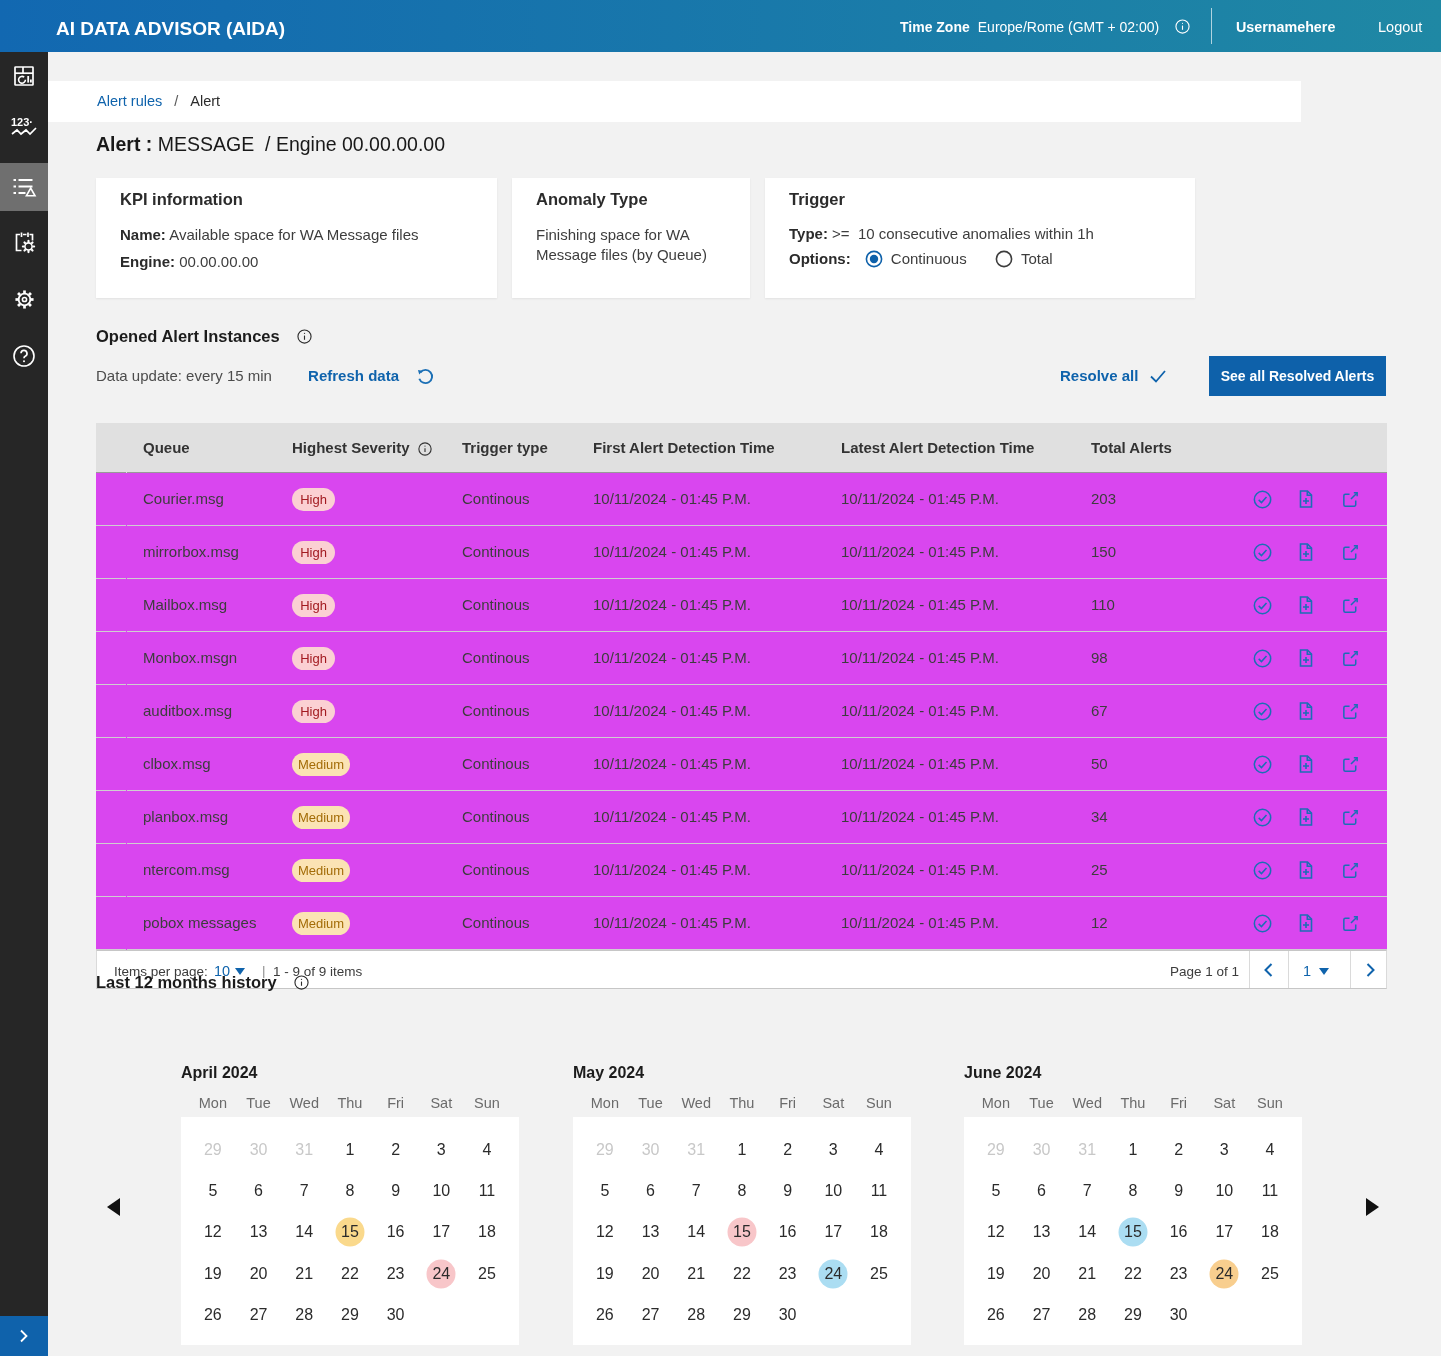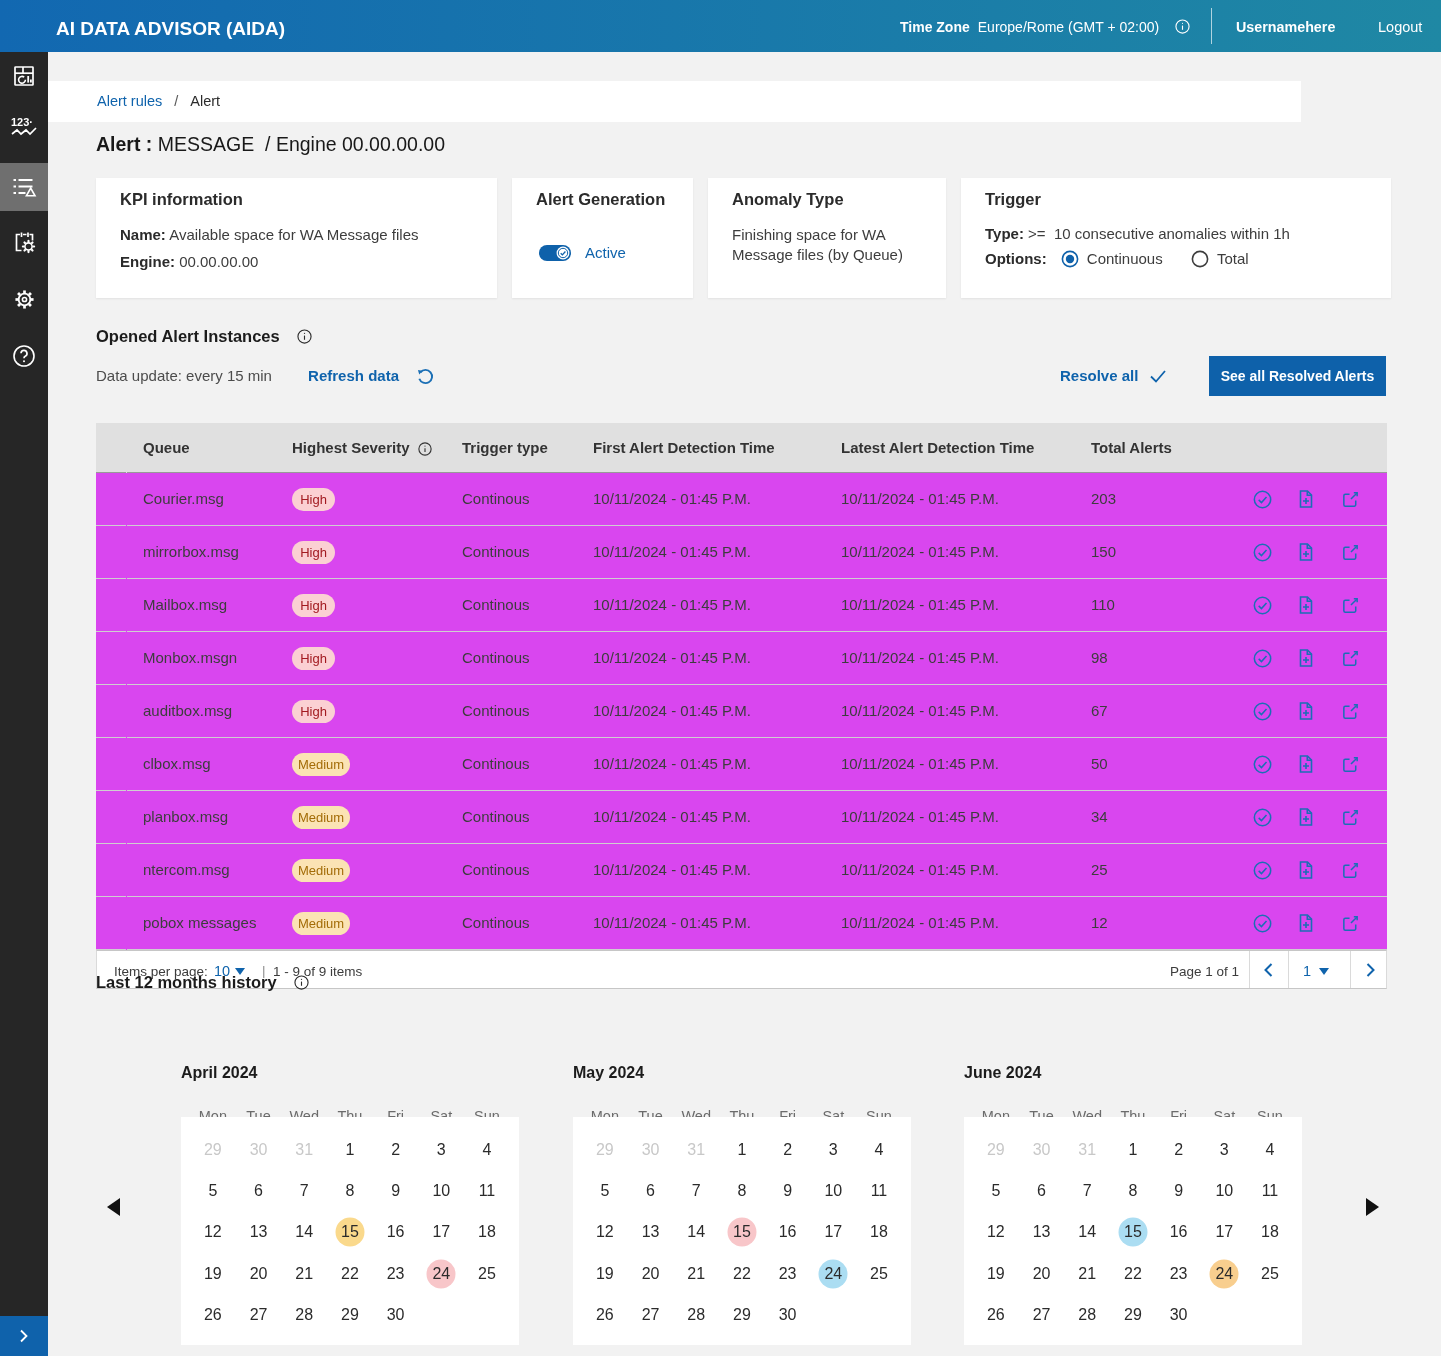--- a/index.html
+++ b/index.html
@@ -51,21 +51,21 @@
 .trow .bline2 { position:absolute; bottom:0; left:0px; width:30px; height:1px; background:#cfcfcf; }
 .cell { position:absolute; top:17px; }
 .pill { position:absolute; top:15px; height:23px; border-radius:12px; font-size:13px; line-height:23px; text-align:center; }
 .pill.high { background:#fbd0d3; color:#a21a20; width:43px; }
 .pill.med { background:#fbe3b4; color:#a36c07; width:58px; }
 
 .pgbar { position:absolute; left:48px; top:857px; width:1291px; height:39px; background:#fff; border:1px solid #dadada; border-top:1px solid #c6c6c6; border-bottom:1px solid #c6c6c6; font-size:13.5px; color:#3c3c3c; }
 
 .cal-title { position:absolute; font-size:16px; font-weight:bold; color:#1c1c1c; }
 .weekrow { position:absolute; width:338px; padding:0 9px; display:flex; }
-.weekrow span { width:45.7px; text-align:center; font-size:14.5px; color:#6b6b6b;margin-top:13px; }
+.weekrow span { width:45.7px; text-align:center; font-size:14.5px; color:#6b6b6b; }
 .calbox { position:absolute; width:338px; background:#fff; padding:12px 9px 10px 9px; }
 .calrow { display:flex; height:41.3px; }
 .calrow > span { width:45.7px; display:flex; align-items:center; justify-content:center; font-size:16px; color:#2b2b2b; position:relative; }
 .calrow > span.o { color:#c8c8c8; }
 .dcirc { position:absolute; width:29px; height:29px; border-radius:50%; left:50%; top:50%; transform:translate(-50%,-50%); z-index:0; }
 .dnum { position:relative; z-index:1; }
 .arrowL { position:absolute; left:59px; top:1105px; width:0; height:0; border-top:9px solid transparent; border-bottom:9px solid transparent; border-right:13px solid #111; }
 .arrowR { position:absolute; left:1318px; top:1105px; width:0; height:0; border-top:9px solid transparent; border-bottom:9px solid transparent; border-left:13px solid #111; }
 </style>
 </head>
@@ -165,29 +165,20 @@
 <div class="breadcrumb"><a href="#">Alert rules</a><span class="sep">/</span><span class="cur">Alert</span></div>
 
 <div class="content" id="content">
   <h1 class="pagetitle"><b>Alert :</b> MESSAGE&nbsp; / Engine 00.00.00.00</h1>
   <div class="cards">
     <div class="card c1">
       <h3>KPI information</h3>
       <div class="line" style="margin-top:17px;"><b>Name:</b> Available space for WA Message files</div>
       <div class="line" style="margin-top:10px;"><b>Engine:</b> 00.00.00.00</div>
     </div>
-    <div class="card c2">
-      <h3>Alert Generation</h3>
-      <div style="margin-top:35px;margin-left:3px;"><span style="display:inline-block;"><svg width="32" height="16" viewBox="0 0 32 16">
-              <rect x="0" y="0" width="32" height="16" rx="8" fill="#0e61aa"></rect>
-              <circle cx="24" cy="8" r="6.4" fill="#fff"></circle>
-              <circle cx="24" cy="8" r="4.7" fill="none" stroke="#0e61aa" stroke-width="1"></circle>
-              <path d="M21.7 8.2 L23.4 9.9 L26.4 6.5" stroke="#0e61aa" stroke-width="1.3" fill="none"></path>
-            </svg></span><span style="color:#0f63ac;font-size:15px;vertical-align:3px;margin-left:14px;">Active</span></div>
-    </div>
     <div class="card c3">
       <h3>Anomaly Type</h3>
       <div class="line" style="margin-top:16px;line-height:20px;">Finishing space for WA<br>Message files (by Queue)</div>
     </div>
     <div class="card c4">
       <h3>Trigger</h3>
       <div class="line" style="margin-top:16px;"><b>Type:</b> &gt;=&nbsp; 10 consecutive anomalies within 1h</div>
       <div class="line" style="margin-top:8px;"><b>Options:</b>
         <svg width="18" height="18" viewBox="0 0 18 18" style="vertical-align:-4px;margin-left:10px;">
             <circle cx="9" cy="9" r="7.6" fill="none" stroke="#0e61aa" stroke-width="1.6"></circle>

